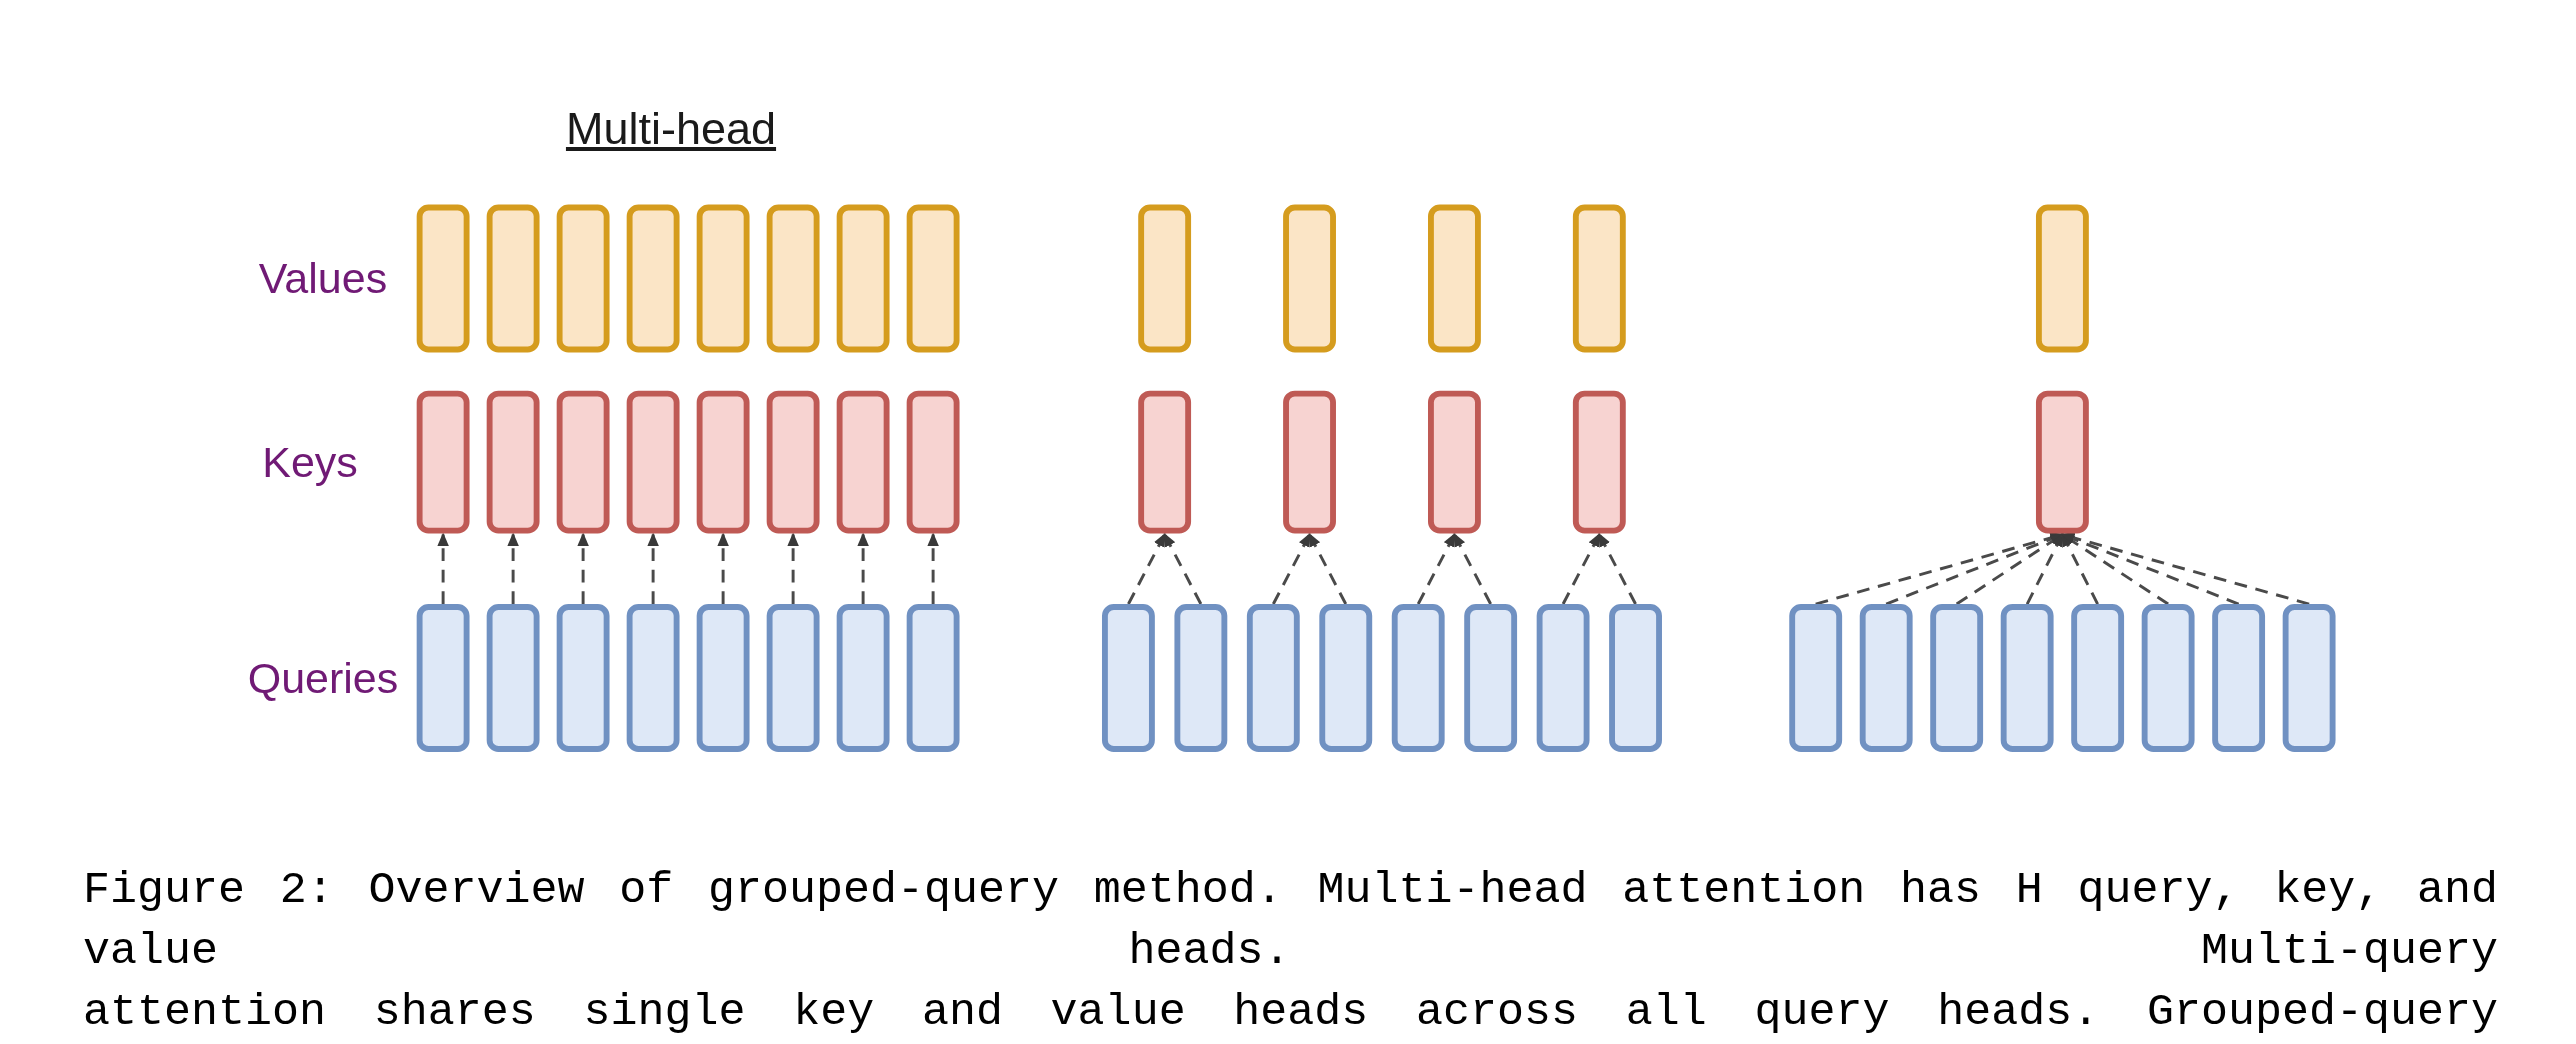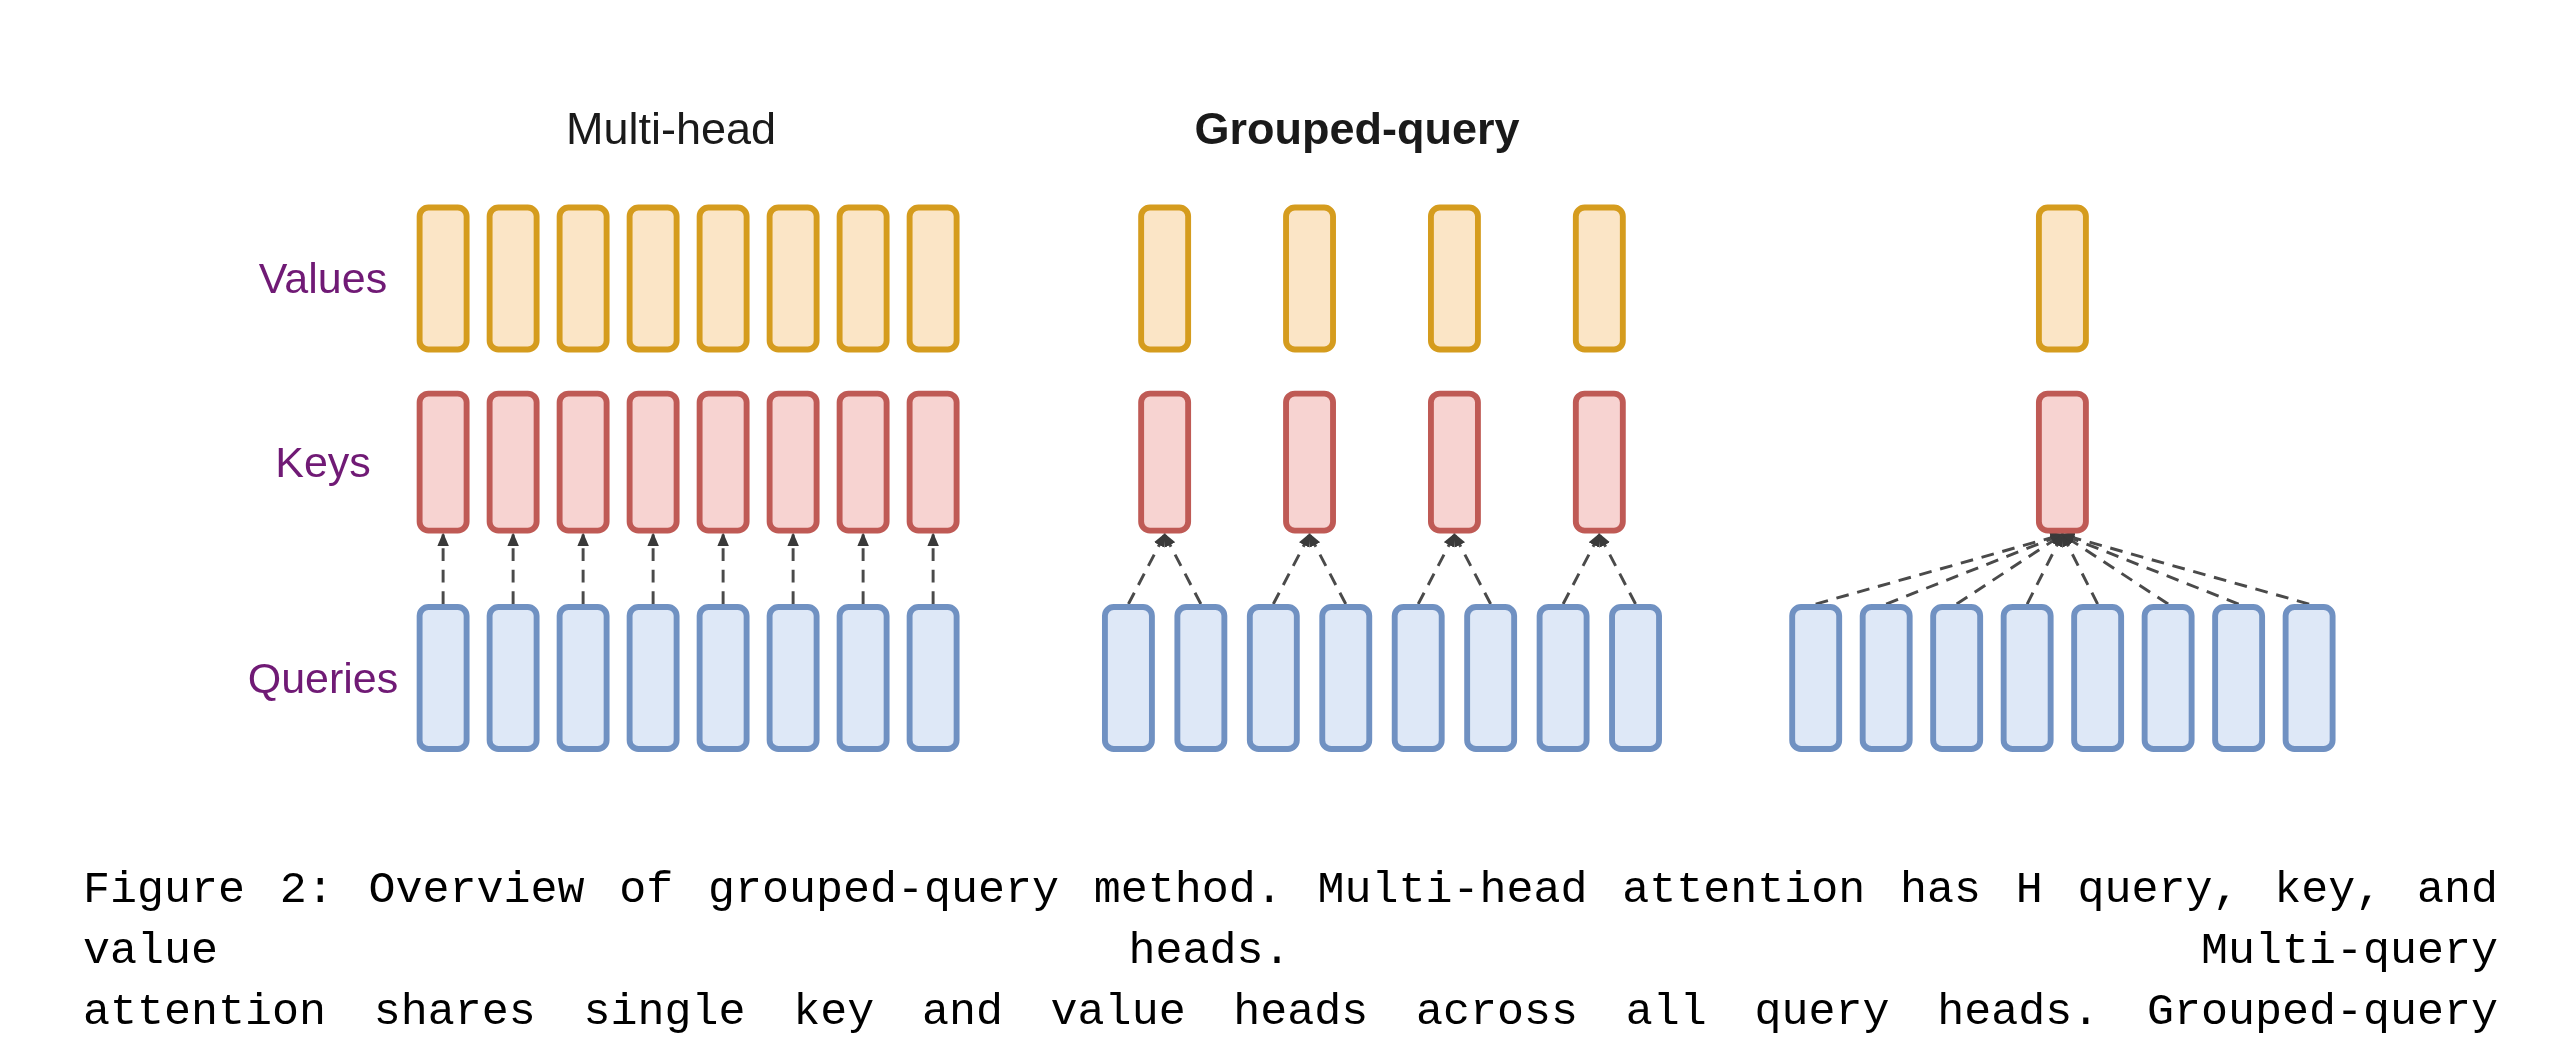--- a/index.html
+++ b/index.html
@@ -9,20 +9,21 @@
     background:#ffffff;
     font-family:"Liberation Sans", sans-serif;
     overflow:hidden;
   }
   .fig-svg{position:absolute;left:0;top:0;}
   .diagram-title{
     position:absolute;top:104px;
     transform:translateX(-50%);
     font-size:45px;line-height:1.1;color:#1a1a1a;
     white-space:nowrap;
+    text-decoration:underline;
   }
   .diagram-title.bold{font-weight:bold;}
   .row-label{
     position:absolute;
     transform:translate(-50%,-50%);
     font-size:43px;color:#701a75;white-space:nowrap;
   }
   .caption{
     position:absolute;left:83px;top:816px;width:2415px;
     font-family:Liberation Mono, monospace;
@@ -119,24 +120,23 @@
         <rect x="1974" y="620" width="48" height="145" rx="9" ry="9" fill="#DEE8F7" stroke="#7091C2" stroke-width="6"></rect>
         <rect x="2046" y="620" width="48" height="145" rx="9" ry="9" fill="#DEE8F7" stroke="#7091C2" stroke-width="6"></rect>
         <rect x="2118" y="620" width="48" height="145" rx="9" ry="9" fill="#DEE8F7" stroke="#7091C2" stroke-width="6"></rect>
         <rect x="2190" y="620" width="48" height="145" rx="9" ry="9" fill="#DEE8F7" stroke="#7091C2" stroke-width="6"></rect>
         <rect x="2262" y="620" width="48" height="145" rx="9" ry="9" fill="#DEE8F7" stroke="#7091C2" stroke-width="6"></rect>
         <rect x="2334" y="620" width="48" height="145" rx="9" ry="9" fill="#DEE8F7" stroke="#7091C2" stroke-width="6"></rect>
       </g>
     </svg>
 
   <div class="diagram-title" id="title-0" style="left: 671px;">Multi-head</div>
-  <div class="diagram-title bold" id="title-1" style="left: 1357px;">Grouped-query</div>
 
   <div class="row-label" id="label-values" style="left: 323px; top: 278px;">Values</div>
-  <div class="row-label" id="label-keys" style="left: 323px; top: 462px;">Keys</div>
+  <div class="row-label" id="label-keys" style="left: 310px; top: 462px;">Keys</div>
   <div class="row-label" id="label-queries" style="left: 323px; top: 678px; text-align: right;">Queries</div>
 
   <div class="caption">
     <div class="just">Figure 2: Overview of grouped-query method. Multi-head attention has H query, key, and value heads. Multi-query</div>
     <div class="just">attention shares single key and value heads across all query heads. Grouped-query attention instead shares single</div>
   </div>
 
 </div>
 
 

